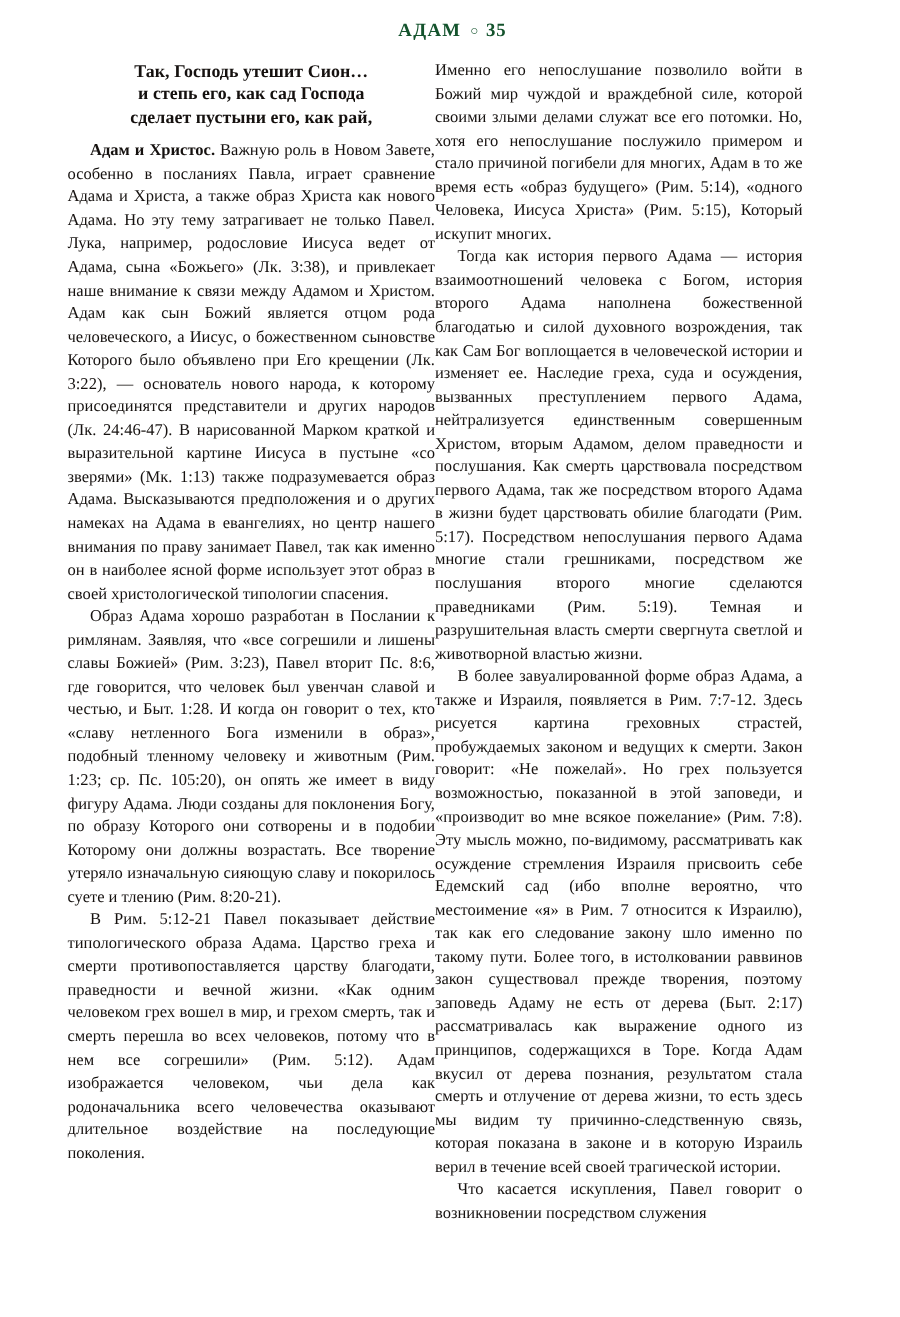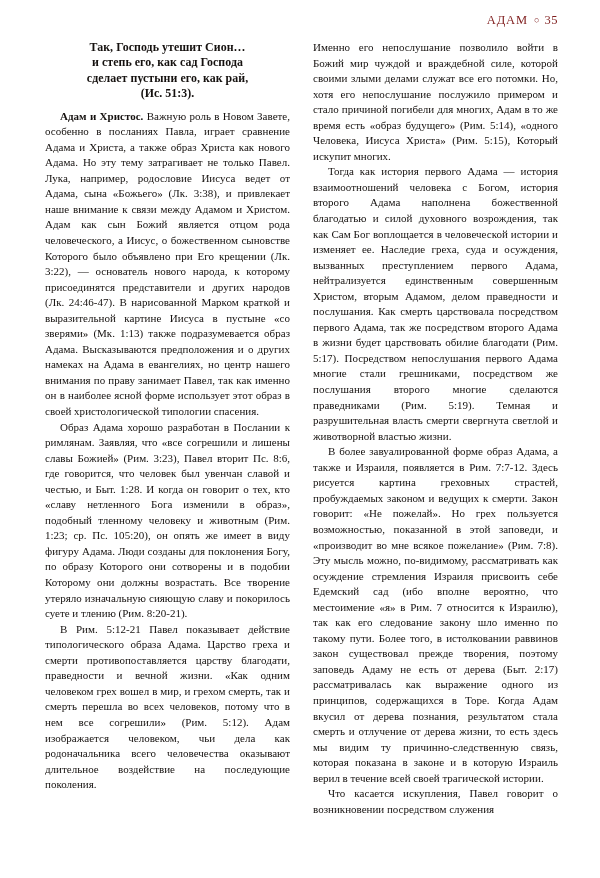--- a/index.html
+++ b/index.html
@@ -25,27 +25,27 @@
   }
 
   
   .running-head {
     position: absolute;
     top: 13px;
     left: 45px;
     right: 42px;
     height: 16px;
     display: flex;
-    justify-content: flex-end;
+    justify-content: center;
     align-items: baseline;
     font-family: "Liberation Serif", "DejaVu Serif", serif;
-    font-weight: normal;
+    font-weight: bold;
     font-size: 12.5px;
     letter-spacing: 0.9px;
-    color: #7f1d1d;
+    color: #14532d;
   }
   .running-head .rh-title { margin-right: 6px; }
   .running-head .rh-sep {
     font-size: 9px;
     position: relative;
     top: -1.5px;
     margin: 0 5px 0 0;
     letter-spacing: 0;
   }
   .running-head .rh-folio {
@@ -53,21 +53,20 @@
   }
 
   
   .columns {
     position: absolute;
     top: 40px;
     left: 45px;
     width: 513px;
     height: 826px;
     display: flex;
-    gap: 23px;
     align-items: flex-start;
   }
   .col {
     width: 245px;
     height: 826px;
     overflow: hidden;
   }
 
   
   .epigraph {
@@ -110,21 +109,20 @@
   </div>
 
   <div class="columns">
 
     <div class="col">
 
       <div class="epigraph">
         <span class="epi-line">Так, Господь утешит Сион…</span>
         <span class="epi-line">и степь его, как сад Господа</span>
         <span class="epi-line">сделает пустыни его, как рай,</span>
-        <span class="epi-line">(Ис. 51:3).</span>
       </div>
 
 
       <p class="para">
         <span class="runin">Адам и Христос.</span><span> Важную роль в Новом Завете, особенно в посланиях Павла, играет сравнение Адама и Христа, а также образ Христа как нового Адама. Но эту тему затрагивает не только Павел. Лука, например, родословие Иисуса ведет от Адама, сына «Божьего» (Лк. 3:38), и привлекает наше внимание к связи между Адамом и Христом. Адам как сын Божий является отцом рода человеческого, а Иисус, о божественном сыновстве Которого было объявлено при Его крещении (Лк. 3:22), — основатель нового народа, к которому присоединятся представители и других народов (Лк. 24:46-47). В нарисованной Марком краткой и выразительной картине Иисуса в пустыне «со зверями» (Мк. 1:13) также подразумевается образ Адама. Высказываются предположения и о других намеках на Адама в евангелиях, но центр нашего внимания по праву занимает Павел, так как именно он в наиболее ясной форме использует этот образ в своей христологической типологии спасения.</span>
       </p>
 
       <p class="para">
         <span>Образ Адама хорошо разработан в Послании к римлянам. Заявляя, что «все согрешили и лишены славы Божией» (Рим. 3:23), Павел вторит Пс. 8:6, где говорится, что человек был увенчан славой и честью, и Быт. 1:28. И когда он говорит о тех, кто «славу нетленного Бога изменили в образ», подобный тленному человеку и животным (Рим. 1:23; ср. Пс. 105:20), он опять же имеет в виду фигуру Адама. Люди созданы для поклонения Богу, по образу Которого они сотворены и в подобии Которому они должны возрастать. Все творение утеряло изначальную сияющую славу и покорилось суете и тлению (Рим. 8:20-21).</span>
       </p>

